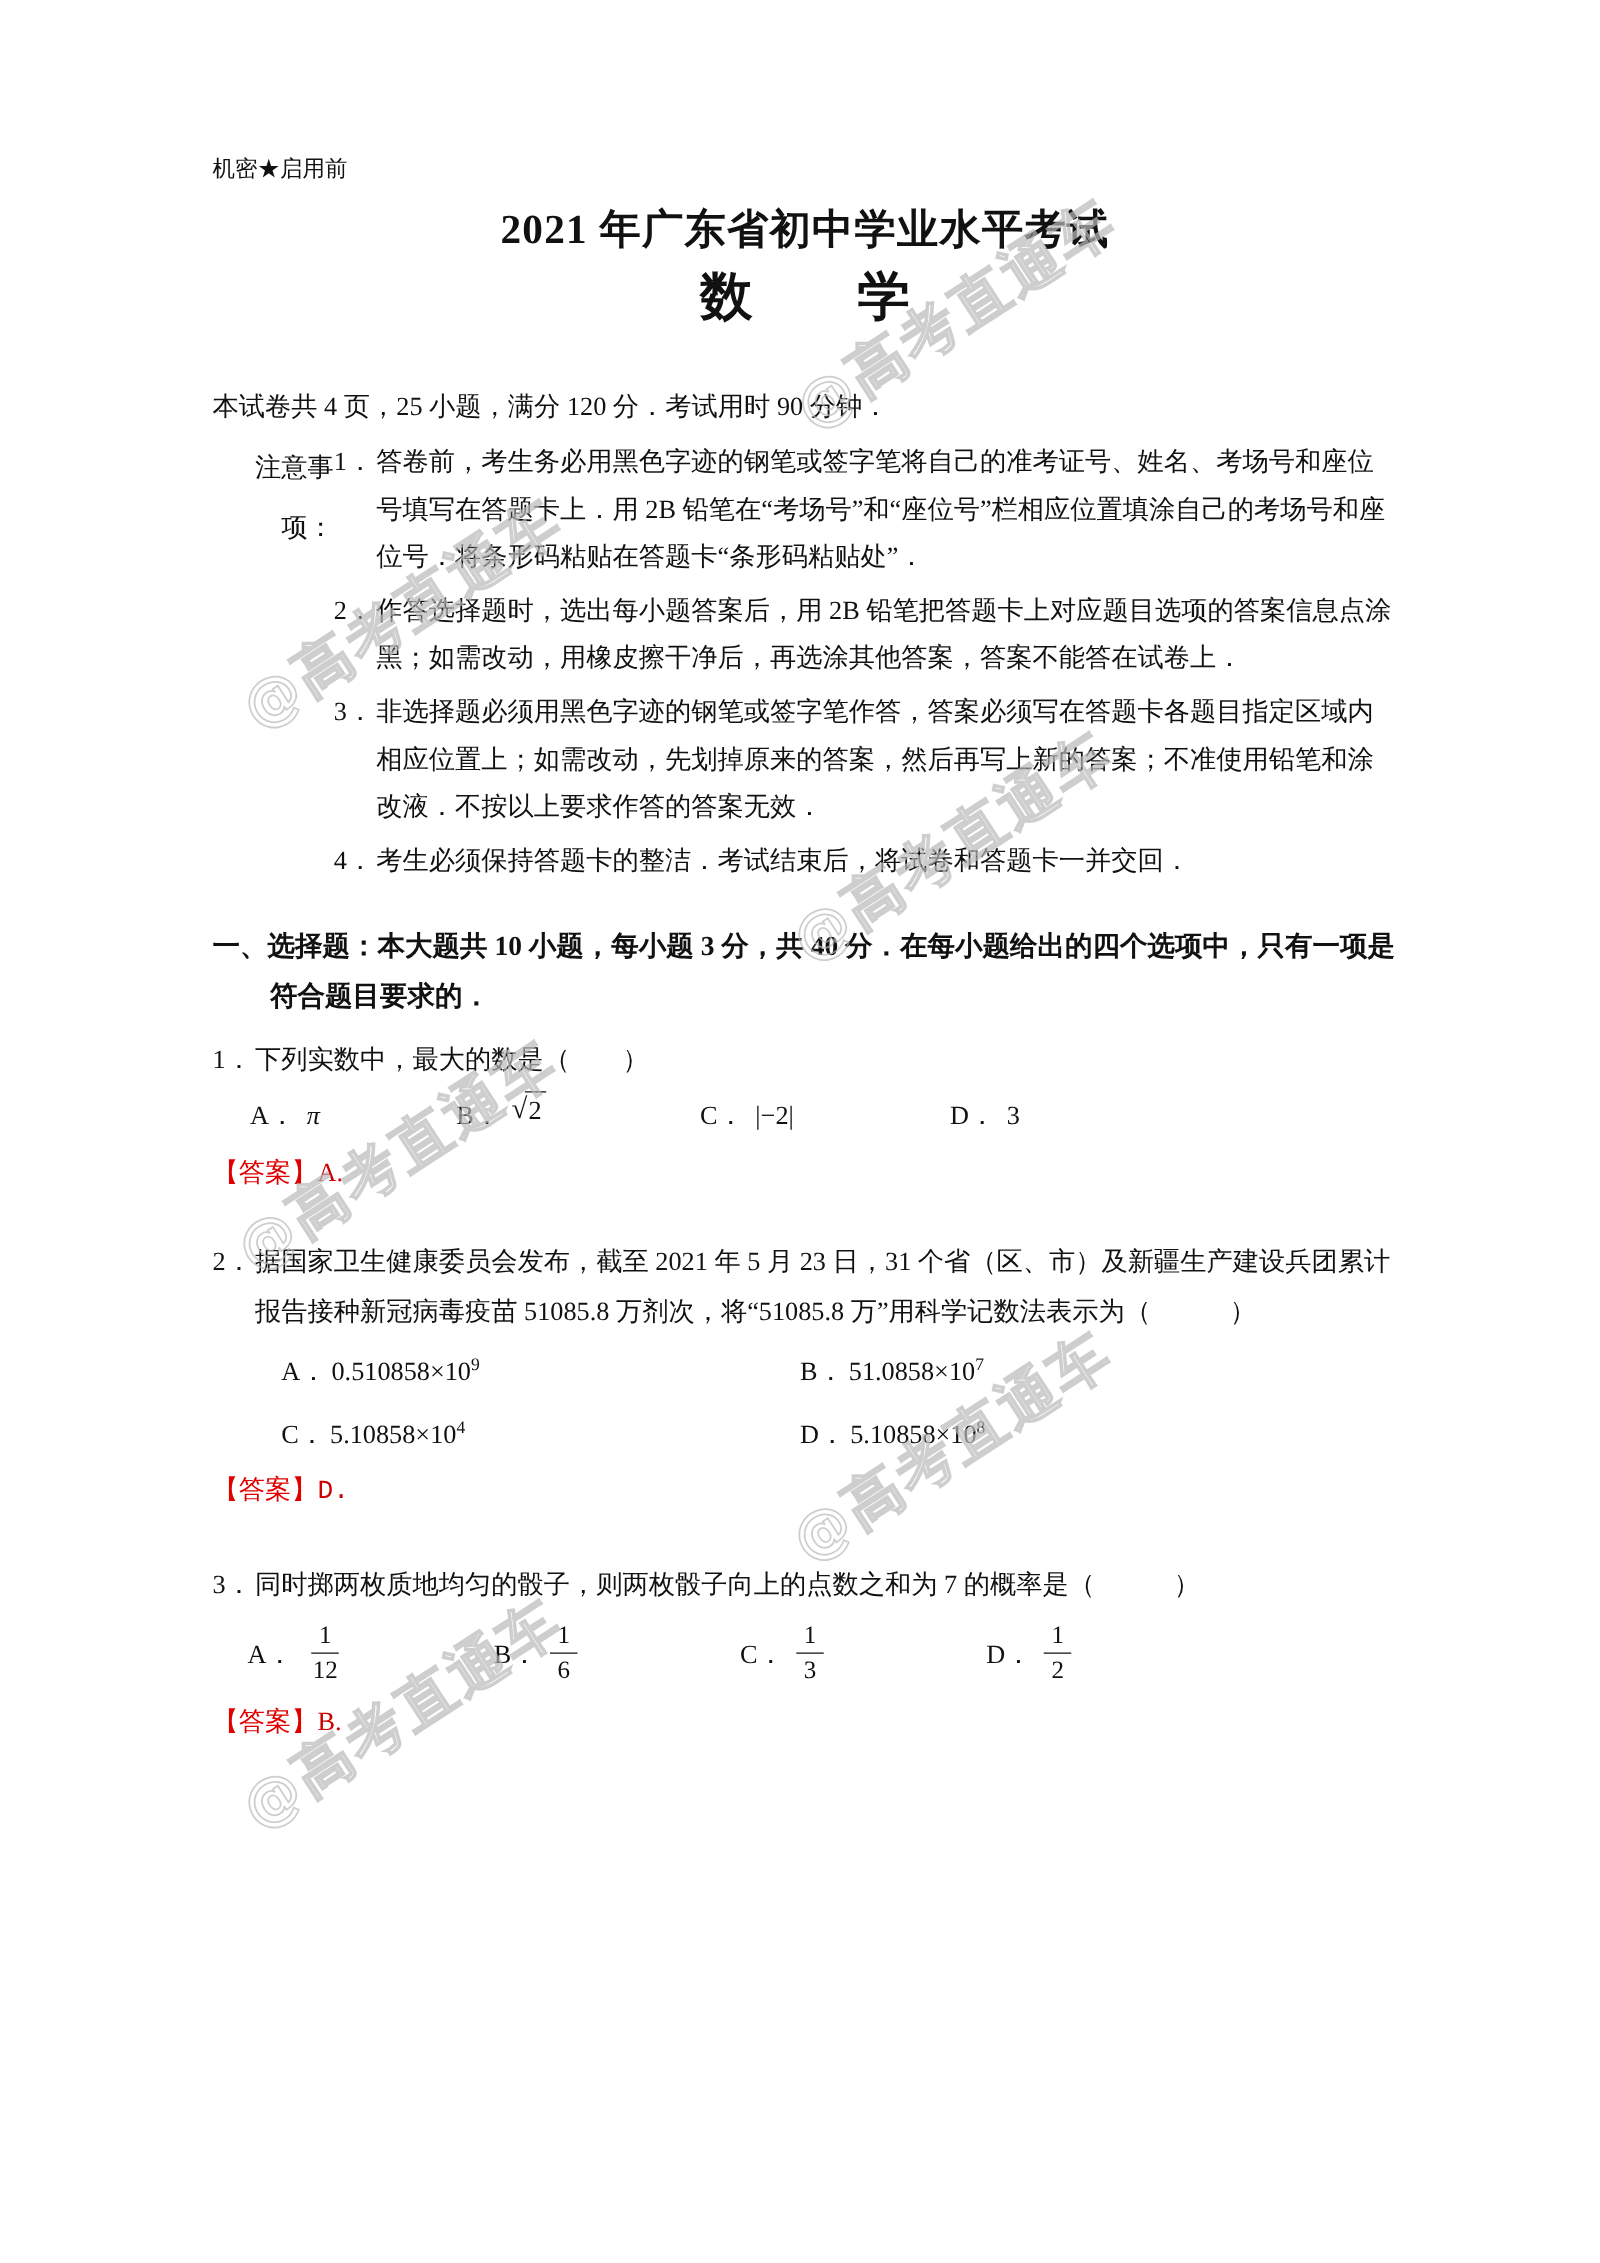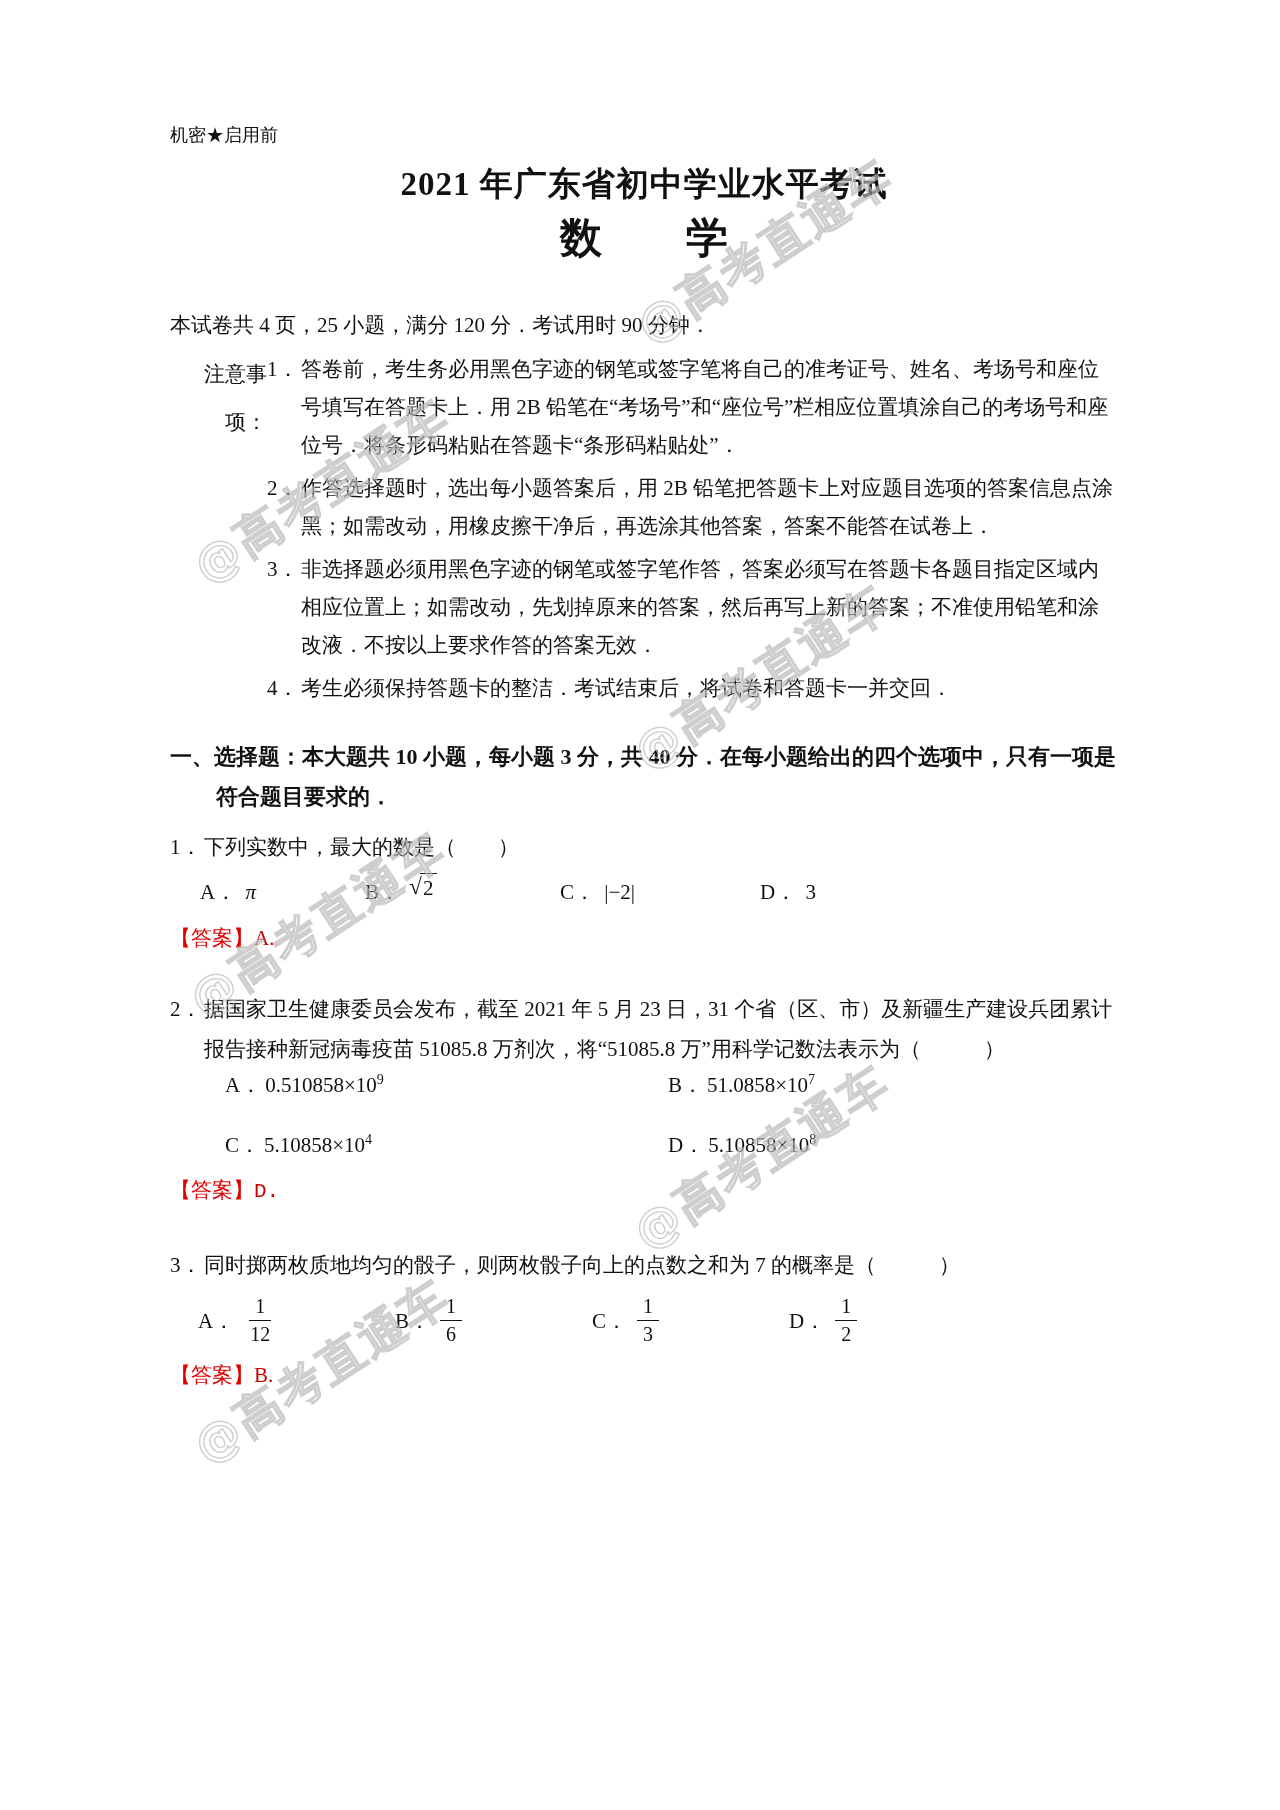--- a/index.html
+++ b/index.html
@@ -105,25 +105,24 @@
   
   .sqrt { display: inline-block; white-space: nowrap; }
   .sqrt-sign { font-size: 23px; vertical-align: top; line-height: 1.2; }
   .sqrt-val { display: inline-block; border-top: 1.6px solid #111; vertical-align: top; padding: 1px 4px 0 3px; margin-left: -2px; line-height: 1.25; }
 
   
   .options-grid {
     display: grid;
     grid-template-columns: 415px auto;
     row-gap: 18px;
-    margin-top: 0;
+    margin-top: 12px;
     padding-left: 55px;
     font-size: 21px;
     line-height: 32px;
-    gap: 28px;
   }
   .sci sup { font-size: 14px; line-height: 0; }
 
   
   .frac-row { display: flex; margin-top: 8px; padding-left: 28px; font-size: 21px; align-items: center; }
   .frac-row .opt { display: flex; align-items: center; }
   .frac-row .opt:nth-child(1),
   .frac-row .opt:nth-child(2),
   .frac-row .opt:nth-child(3) { width: 197px; }
   .frac { display: inline-flex; flex-direction: column; align-items: center; font-size: 20px; line-height: 1.35; margin-left: 6px; }

